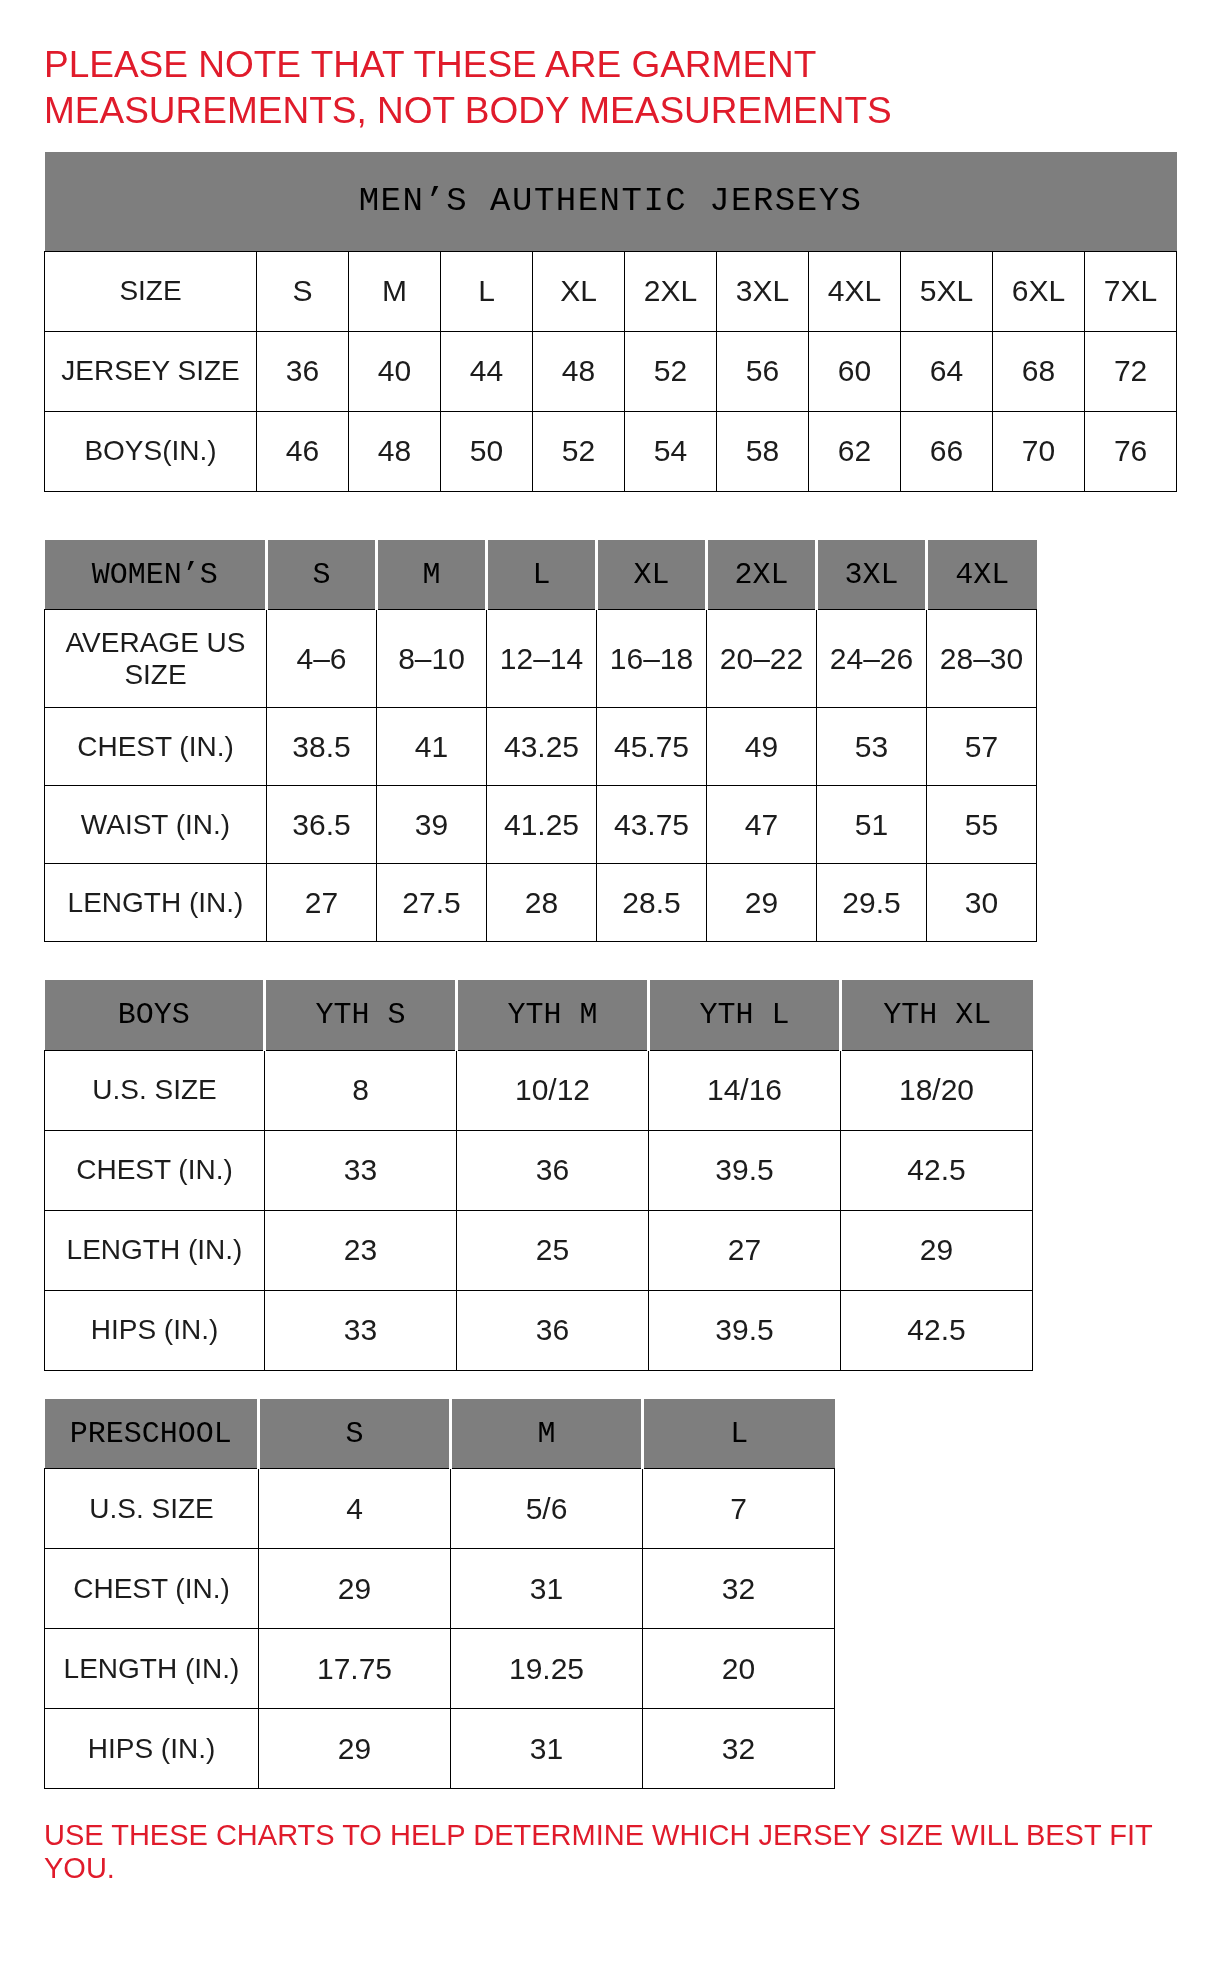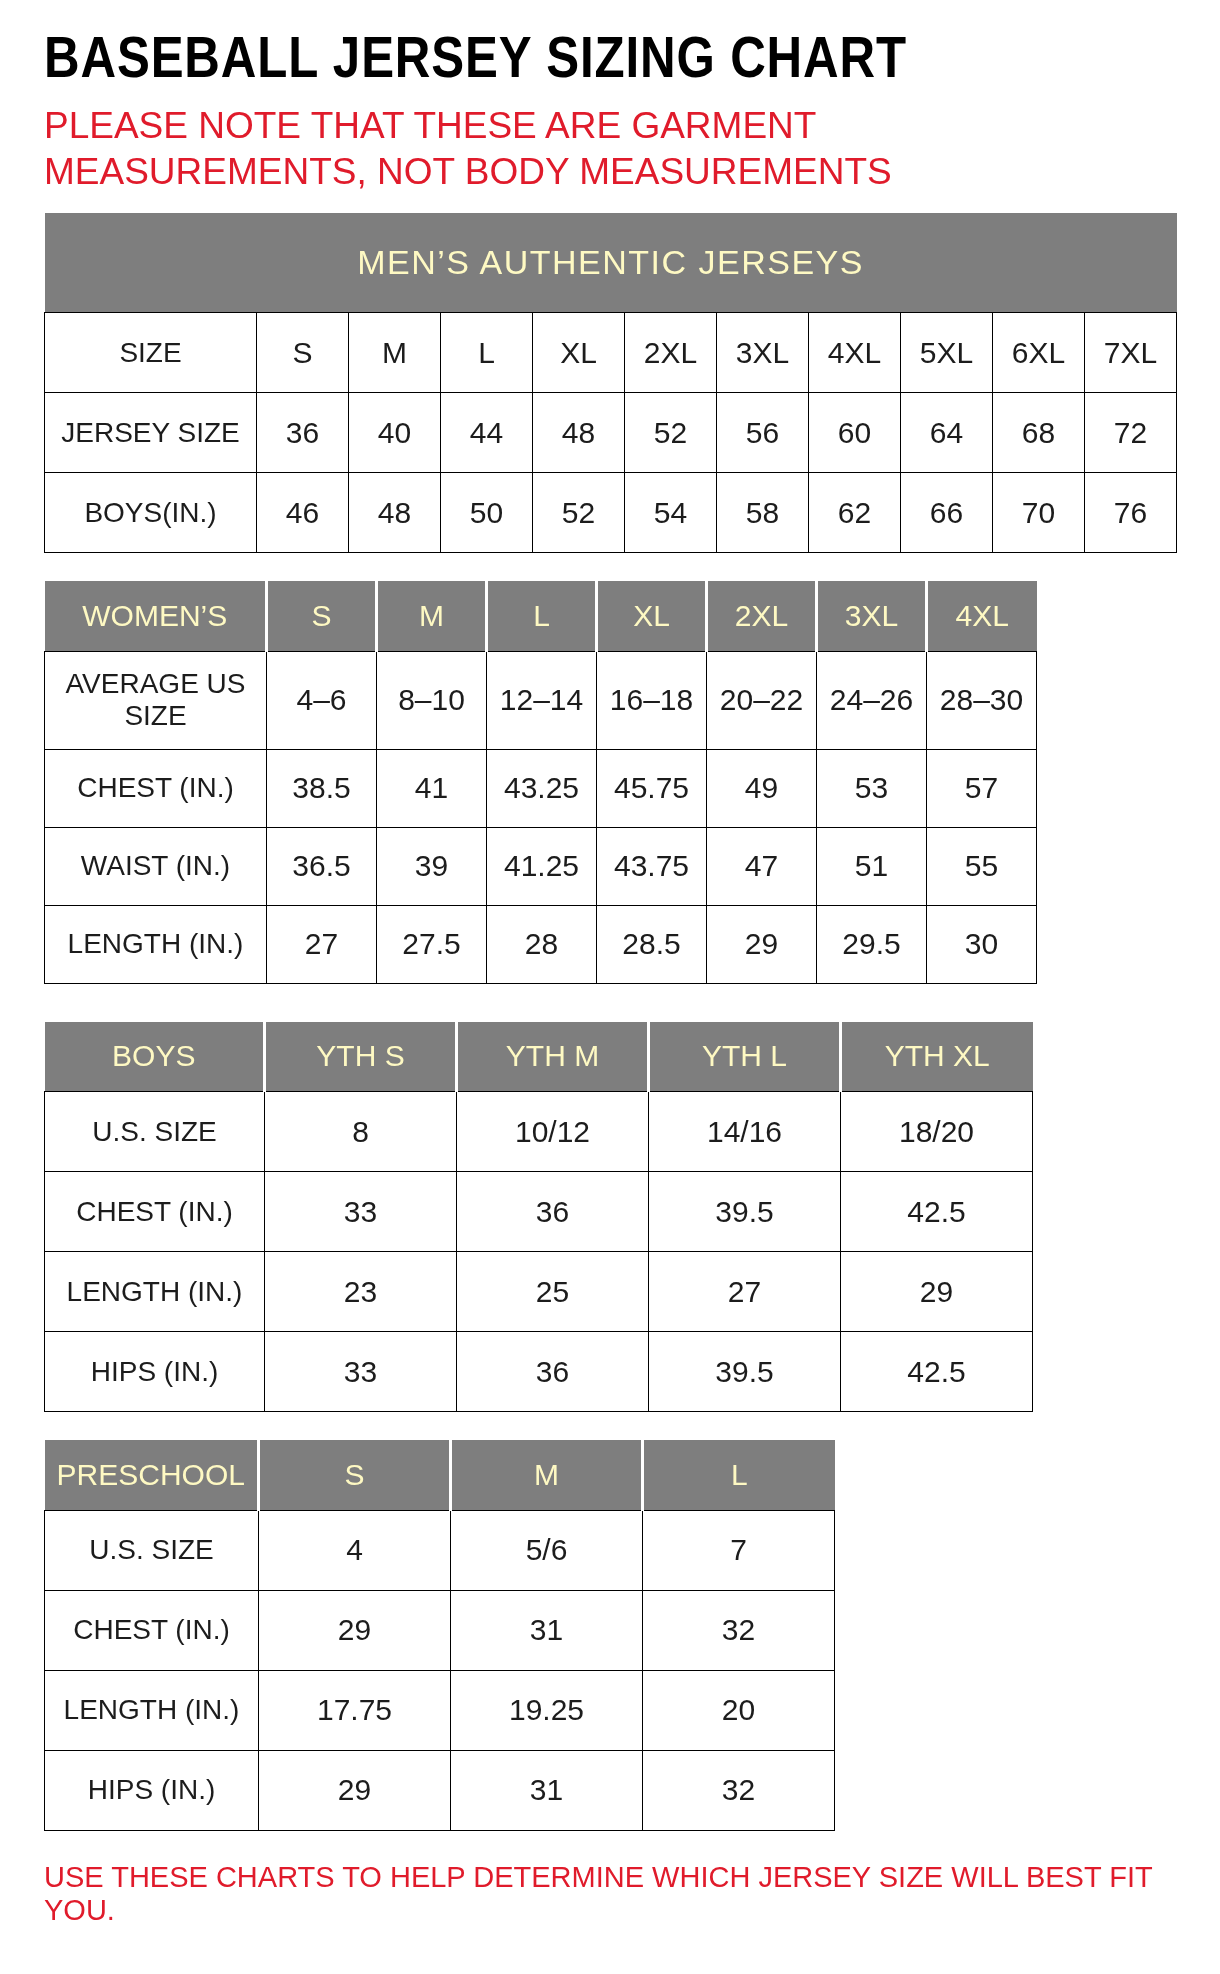--- a/index.html
+++ b/index.html
@@ -39,42 +39,43 @@
   .tbl td, .tbl th { text-align: center; vertical-align: middle; overflow: hidden; }
   .tbl td {
     border: 1px solid #000000;
     font-size: 30px;
     color: #1c1c1c;
     background: #ffffff;
   }
   .tbl td.lbl { font-size: 28px; padding: 16px 6px; line-height: 1.15; }
   .tbl th {
     background: var(--header-gray, #7e7e7e);
-    color: #fef9c3;
+    color: #000000;
     font-weight: 400;
     font-size: 30px;
     border: none;
     border-left: 3px solid #ffffff;
+    font-family: Liberation Mono, monospace;
   }
   .tbl th:first-child { border-left: none; }
 
   
   .mens { width: 1132px; margin-top: 18px; }
   .mens col.c-lbl { width: 212px; }
   .mens col.c-val { width: 92px; }
   .mens .banner-row th {
     height: 97px;
     font-size: 34px;
     letter-spacing: 1.5px;
     border-left: none;
   }
   .mens tbody tr { height: 80px; }
 
   
-  .womens { width: 992px; margin-top: 28px; }
+  .womens { width: 992px; margin-top: 48px; }
   .womens col.c-lbl { width: 222px; }
   .womens col.c-val { width: 110px; }
   .womens thead tr { height: 70px; }
   .womens tbody tr { height: 78px; }
   .womens tbody tr.tall { height: 98px; }
 
   
   .boys { width: 988px; margin-top: 38px; }
   .boys col.c-lbl { width: 220px; }
   .boys col.c-val { width: 192px; }
@@ -92,21 +93,20 @@
     margin: 30px 0 0 0;
     font-size: 29px;
     color: var(--accent-red, #e01b2b);
   }
 </style>
 </head>
 <body>
 
 <div class="page">
 
-  <h1 class="title"><span class="title-inner">BASEBALL JERSEY SIZING CHART</span></h1>
 
   <p class="note">PLEASE NOTE THAT THESE ARE GARMENT MEASUREMENTS, NOT BODY MEASUREMENTS</p>
 
   <table class="tbl mens">
     <colgroup>
       <col class="c-lbl">
         <col class="c-val">
         <col class="c-val">
         <col class="c-val">
         <col class="c-val">

